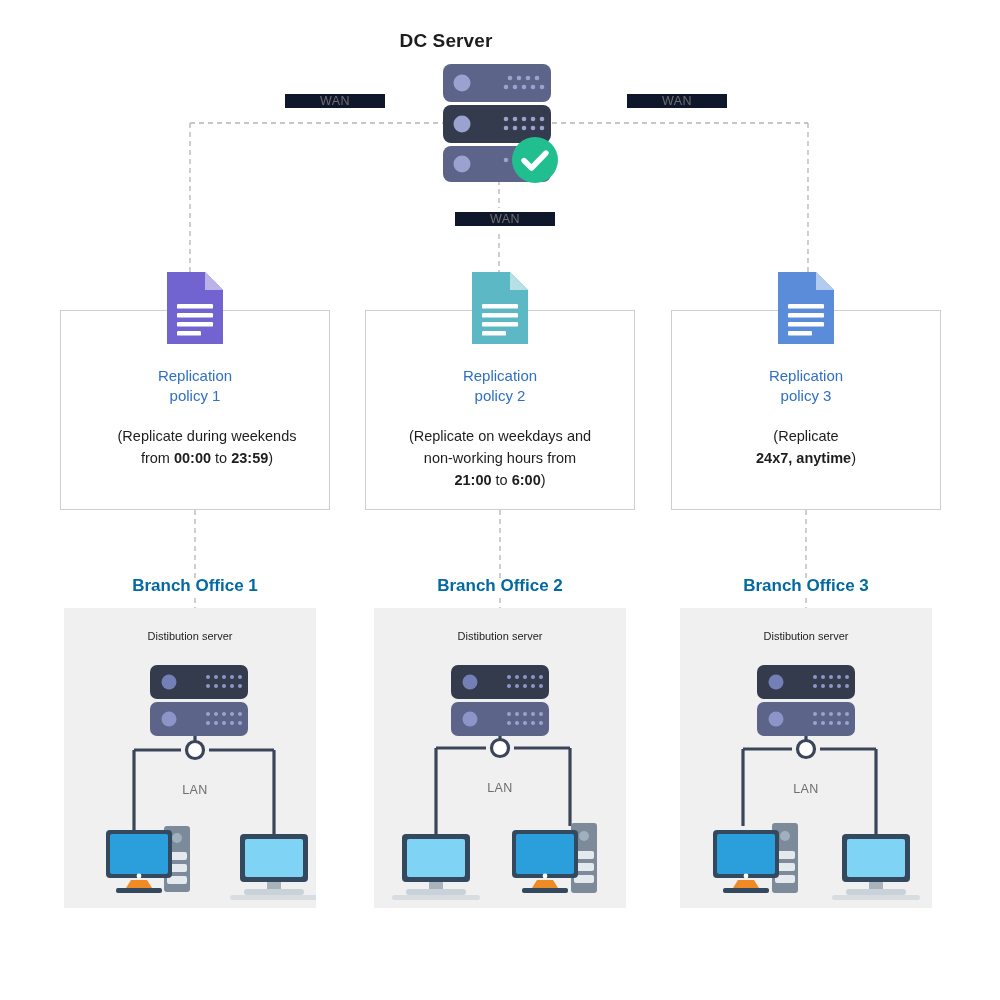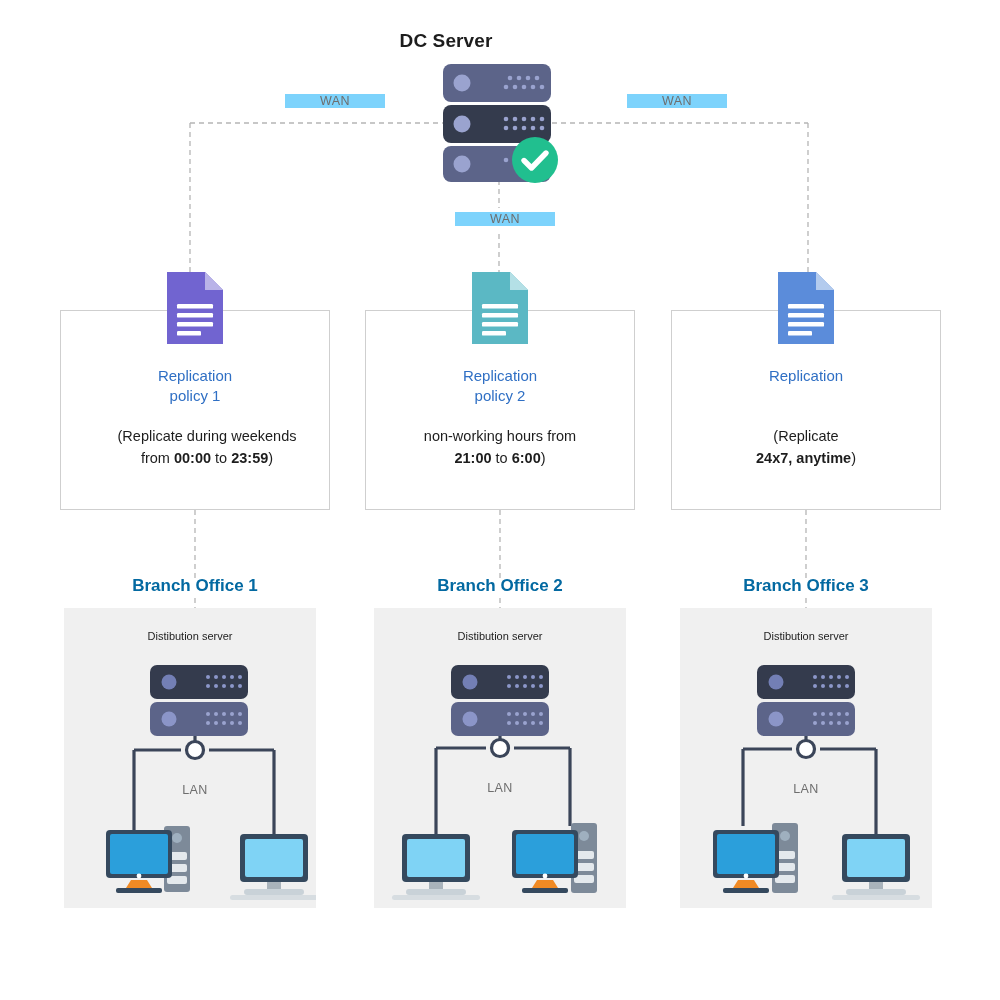--- a/index.html
+++ b/index.html
@@ -44,21 +44,21 @@
   }
 
   
   #wires { position: absolute; left: 0; top: 0; width: 1000px; height: 1000px; }
 
   .wan-label {
     position: absolute;
     font-size: 12.5px;
     color: #6e6e6e;
     letter-spacing: .4px;
-    background: #7dd3fc;
+    background: #0f172a;
     padding: 0 5px;
     text-align: center;
   }
 
   
   .policy-box {
     position: absolute;
     top: 310px;
     width: 270px;
     height: 200px;
@@ -214,37 +214,39 @@
       <rect x="10" y="41" width="36" height="4.6" rx="1.2"></rect>
       <rect x="10" y="50" width="36" height="4.6" rx="1.2"></rect>
       <rect x="10" y="59" width="24" height="4.6" rx="1.2"></rect>
     </g>
   </svg>
   <div class="policy-title" style="left:365px;">
     <div>Replication</div>
     <div>policy 2</div>
   </div>
   <div class="policy-desc" style="left:369px;">
+      <div><span>(Replicate on weekdays and</span></div>
       <div><span>non-working hours from</span></div>
       <div><b>21:00</b><span> to </span><b>6:00</b><span>)</span></div>
     </div>
 
   <div class="policy-box" style="left:671px;"></div>
   <svg class="policy-doc" style="left:778px;" viewBox="0 0 56 72">
     <path d="M0 0 H38 L56 18 V72 H0 Z" fill="#5b8cda"></path>
     <path d="M38 0 L56 18 H38 Z" fill="#b3cbee"></path>
     <g fill="#ffffff">
       <rect x="10" y="32" width="36" height="4.6" rx="1.2"></rect>
       <rect x="10" y="41" width="36" height="4.6" rx="1.2"></rect>
       <rect x="10" y="50" width="36" height="4.6" rx="1.2"></rect>
       <rect x="10" y="59" width="24" height="4.6" rx="1.2"></rect>
     </g>
   </svg>
   <div class="policy-title" style="left:671px;">
     <div>Replication</div>
+    <div>policy 3</div>
   </div>
   <div class="policy-desc" style="left:675px;">
       <div><span>(Replicate</span></div>
       <div><b>24x7, anytime</b><span>)</span></div>
     </div>
 
   <div class="branch-title" style="left:45px;">Branch Office 1</div>
   <div class="branch-panel" style="left:64px;"></div>
   <div class="dist-label" style="left:64px;">Distibution server</div>
   <svg class="branch-svg" style="left:64px;" viewBox="0 0 252 300">

